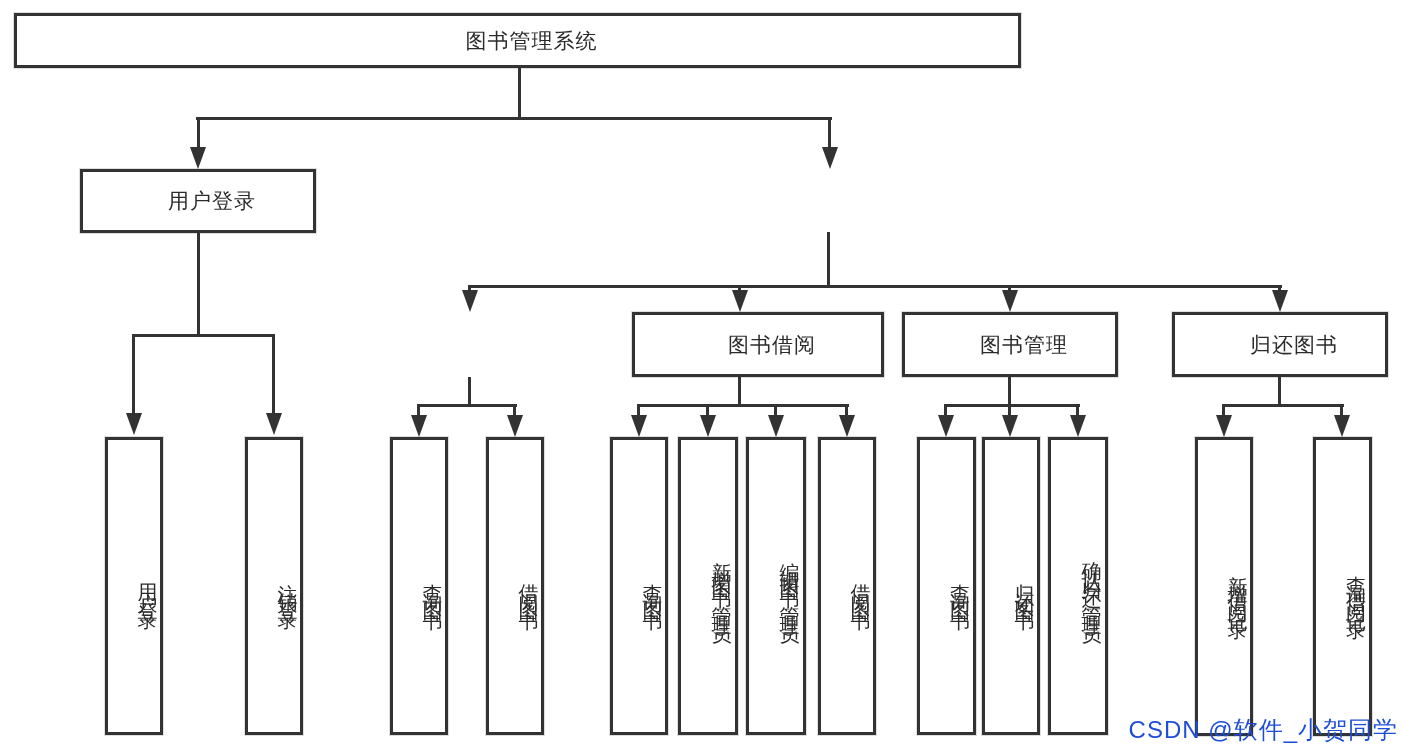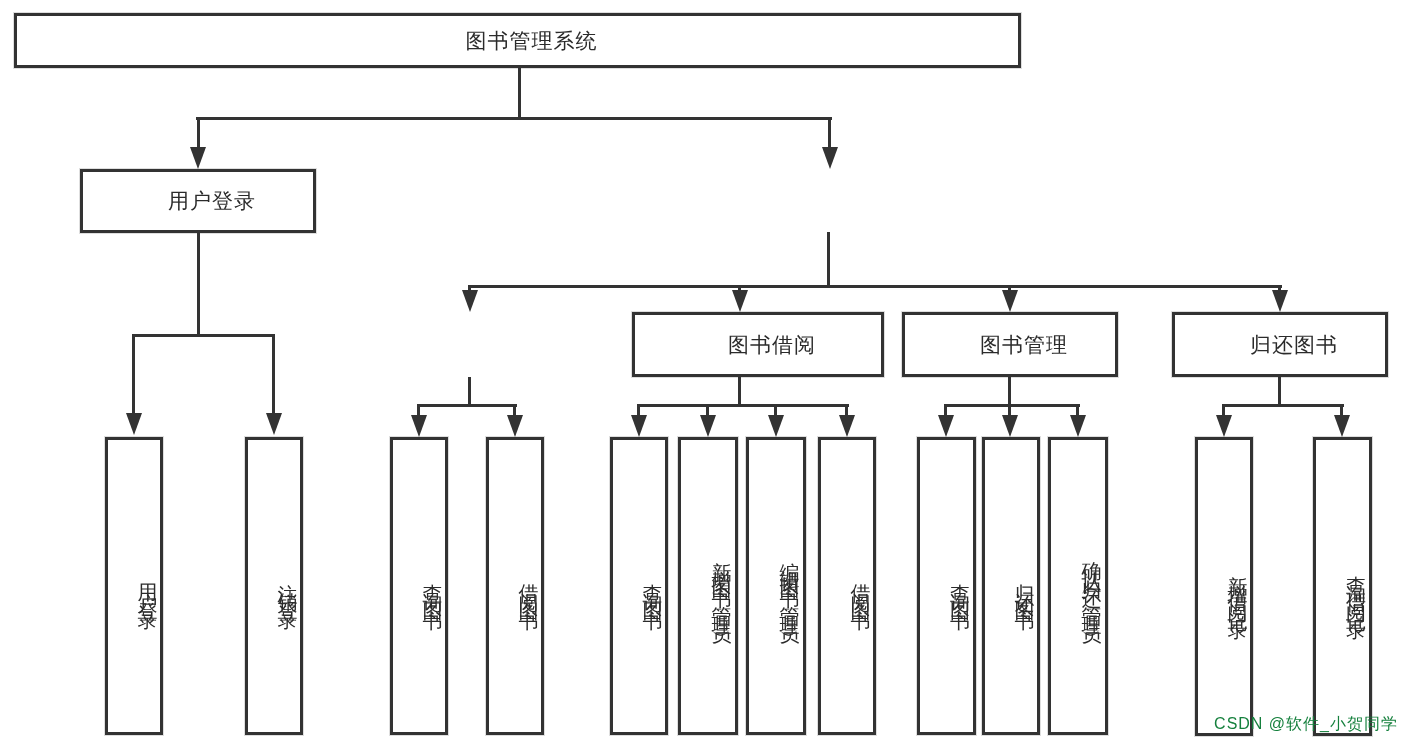--- a/index.html
+++ b/index.html
@@ -21,22 +21,22 @@
   }
   .line { position:absolute; background:#333333; }
   .line.v { width:3px; }
   .line.h { height:3px; }
   .ahead {
     position:absolute; width:0; height:0;
     border-left:8px solid transparent; border-right:8px solid transparent;
     border-top:22px solid #333333;
   }
   .watermark {
-    position:absolute; top:714px; right:7px; font-size:16px;
-    color:#15803d; letter-spacing:1px; white-space:nowrap; z-index:10;
+    position:absolute; top:714px; right:7px; font-size:24px;
+    color:#1d4ed8; letter-spacing:1px; white-space:nowrap; z-index:10;
   }
 </style>
 </head>
 <body>
 
 <div class="canvas">
 
   <div class="node h" style="left:14px;top:13px;width:1007px;height:55px">
       <span>图书管理系统</span>
     </div>

